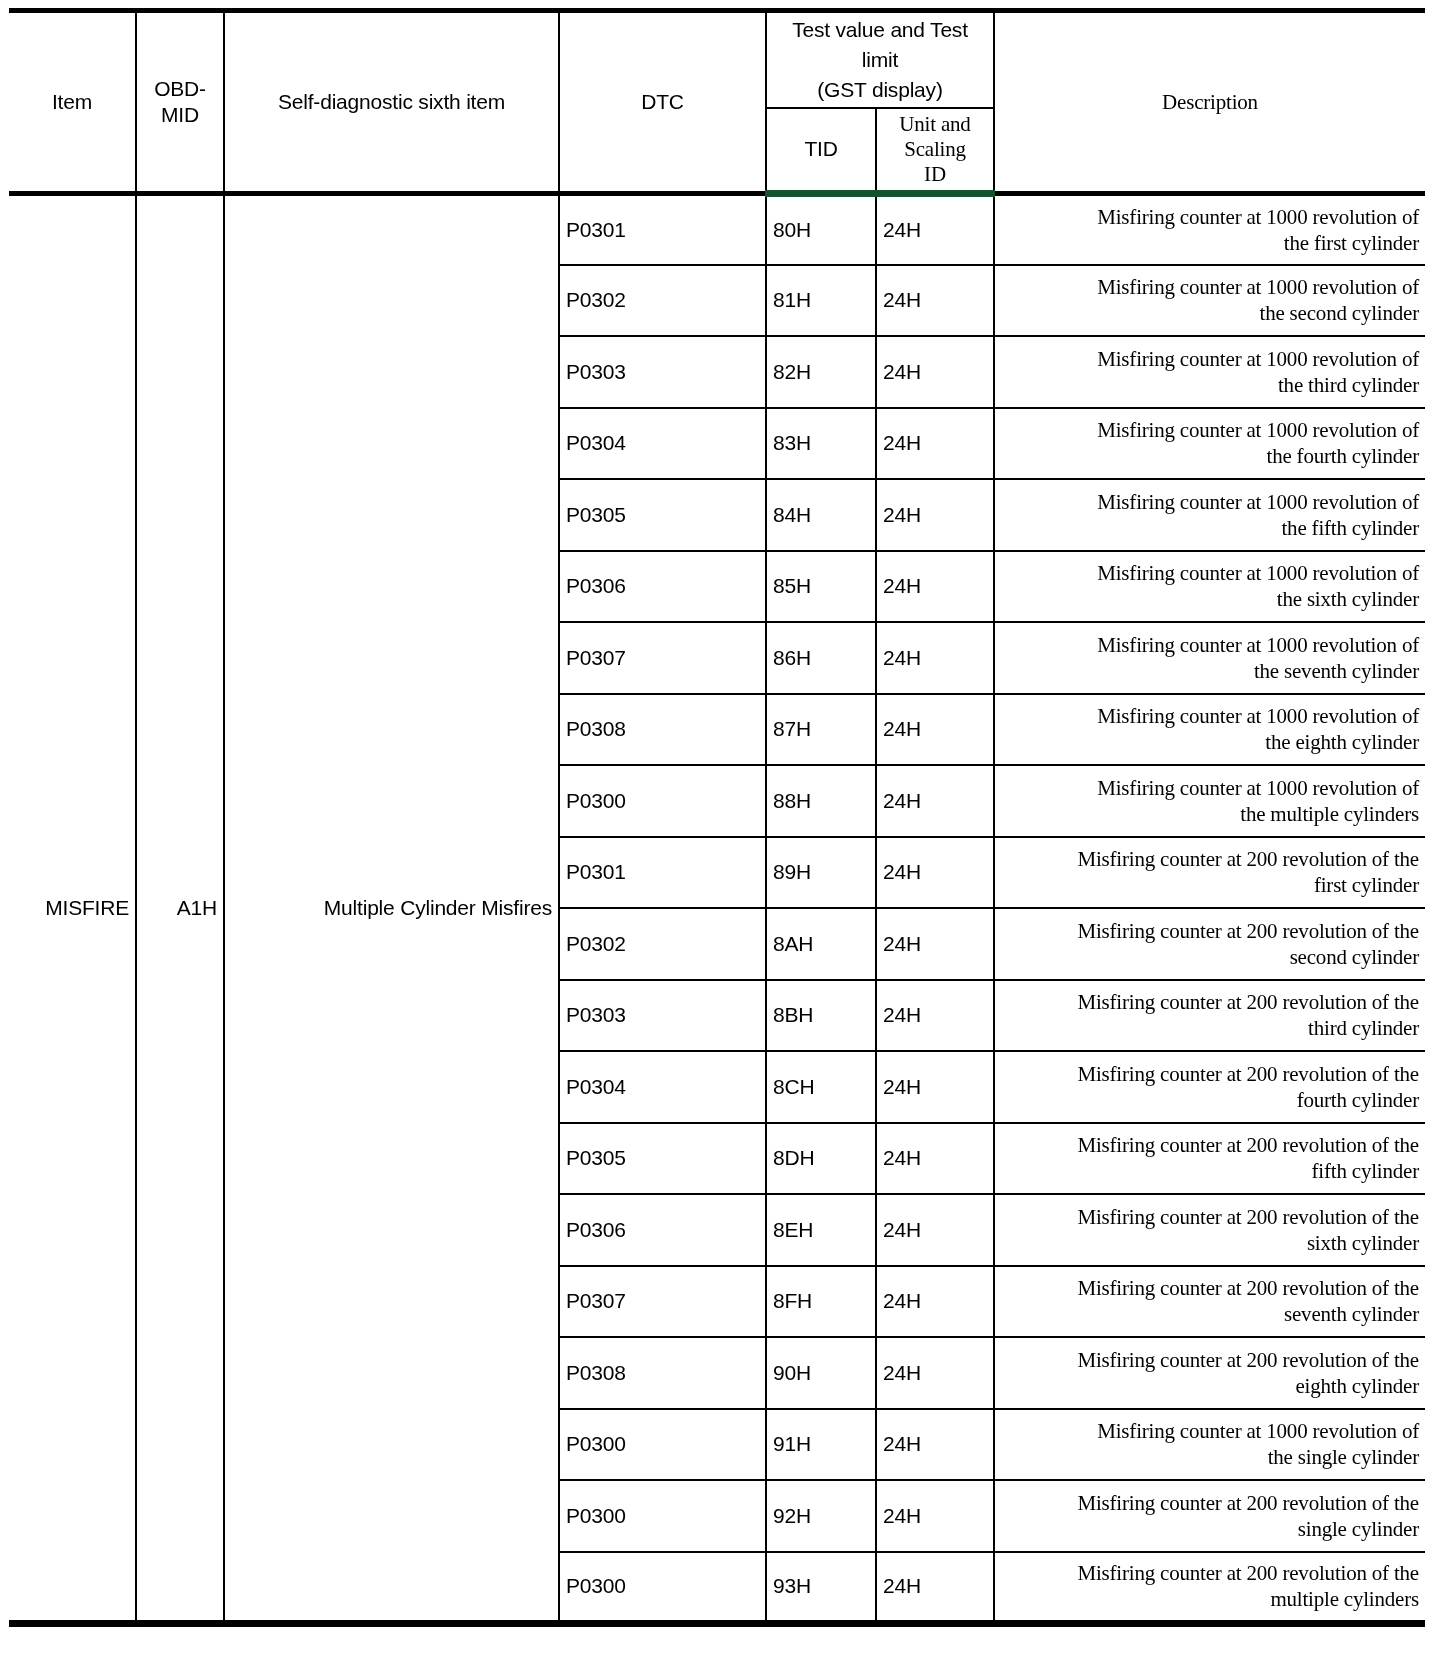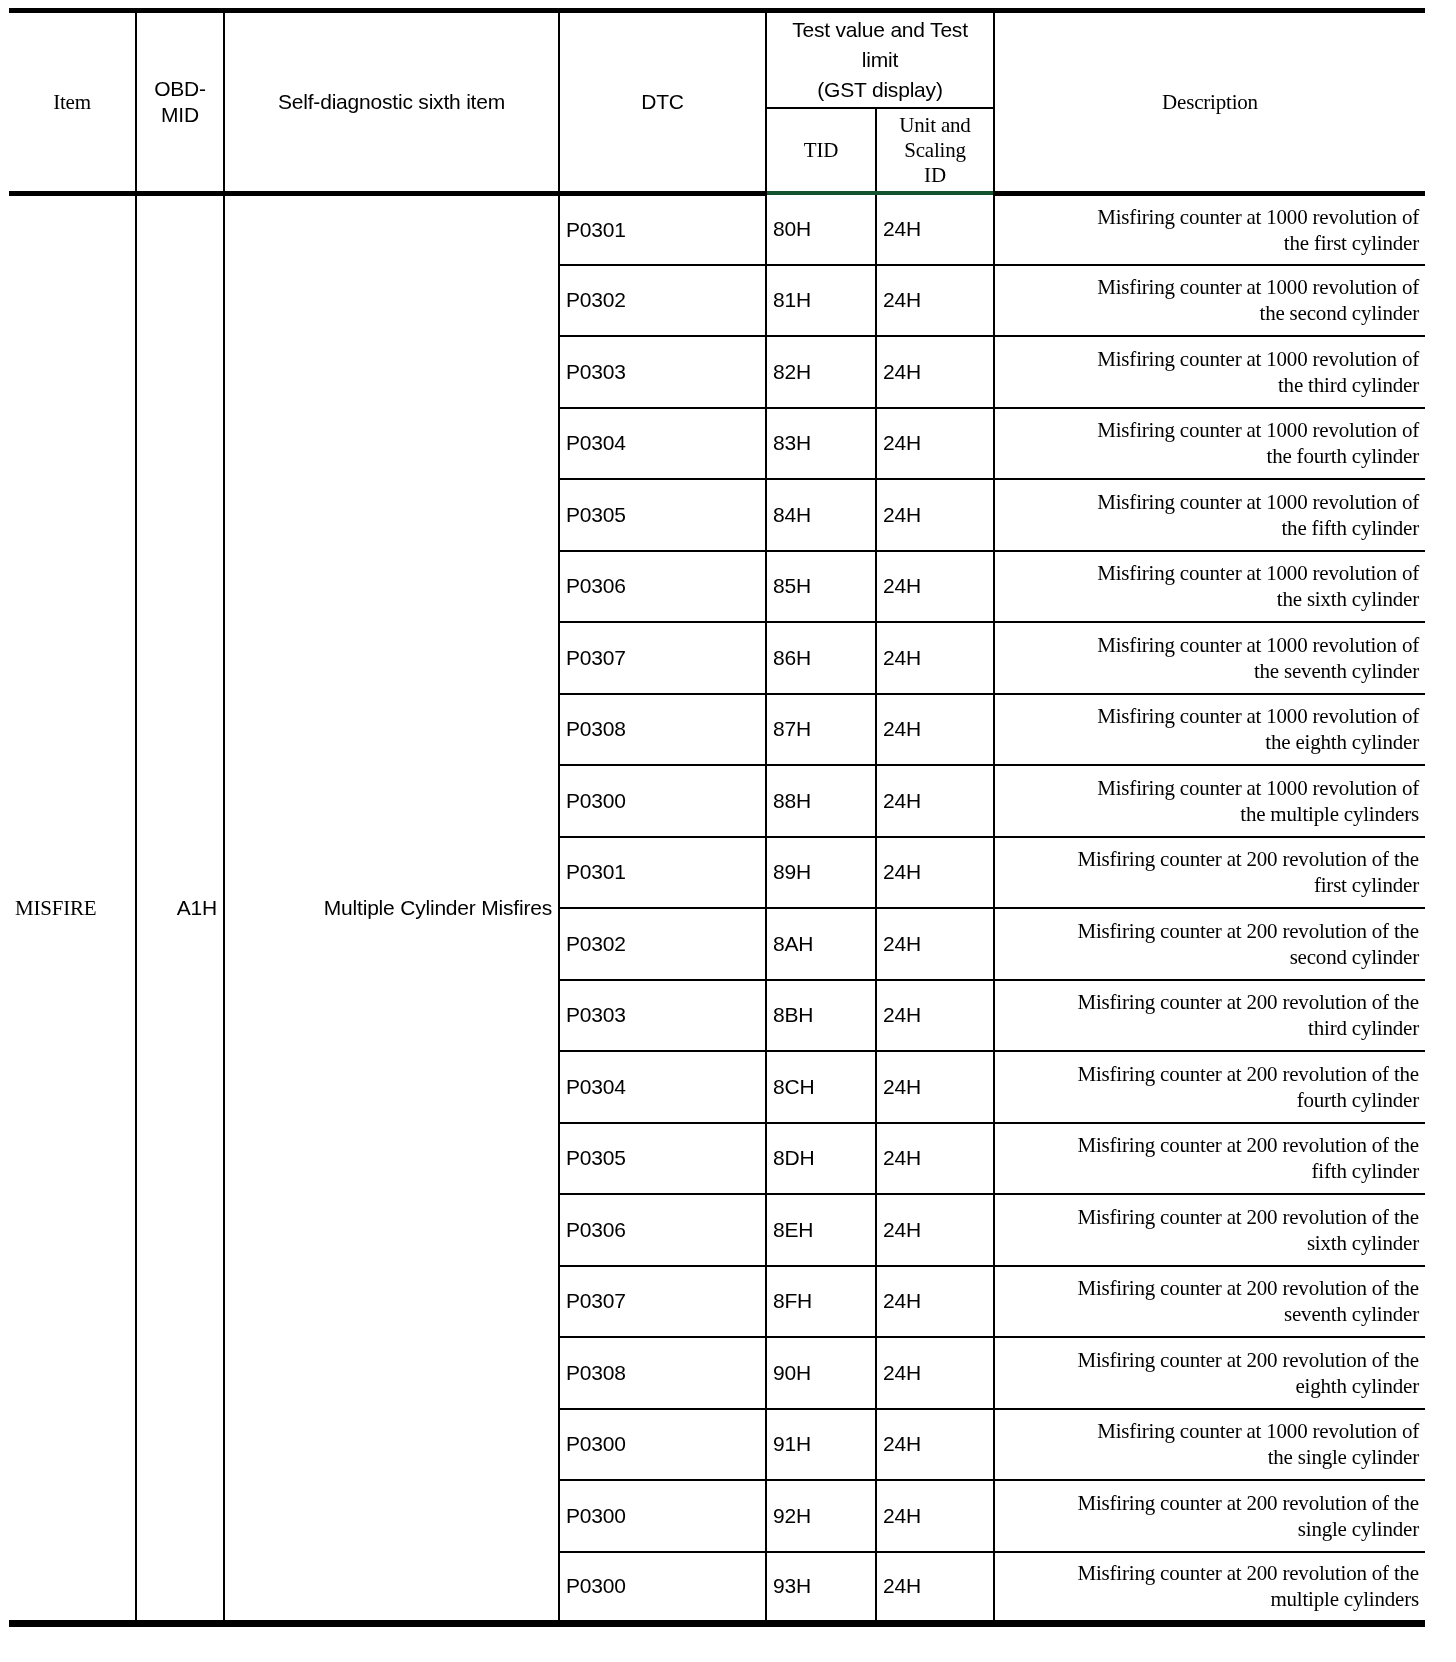--- a/index.html
+++ b/index.html
@@ -28,31 +28,31 @@
   table.diag th, table.diag td {
     border: 2px solid #000;
     vertical-align: middle;
     white-space: pre-line;
     padding: 2px 6px;
     font-weight: normal;
     line-height: 26px;
     overflow: hidden;
   }
   
-  table.diag th:first-child, table.diag td.first-col { border-left: none; font-family: Liberation Serif, serif; }
+  table.diag th:first-child, table.diag td.first-col { border-left: none; }
   table.diag th:last-child, table.diag td.last-col { border-right: none; font-family: Liberation Serif, serif; }
   
-  thead tr.sub th { border-bottom: 4px solid #14532d; }
+  thead tr.sub th { border-bottom: 7px solid #14532d; }
   thead tr.main th[rowspan] { border-bottom: 5px solid #000; }
   thead tr.main { height: 93px; }
   thead tr.sub { height: 85px; }
   thead th { text-align: center; }
   tbody tr { height: 71.5px; }
   td.c { text-align: left; }
-  td.group-item { text-align: left; }
+  td.group-item { text-align: right; }
   td.group-mid { text-align: right; }
   td.group-test { text-align: right; padding-left: 14px; }
   td.desc {
     text-align: right;
     padding-left: 14px;
     padding-right: 8px;
     line-height: 27px;
   }
 </style>
 </head>

